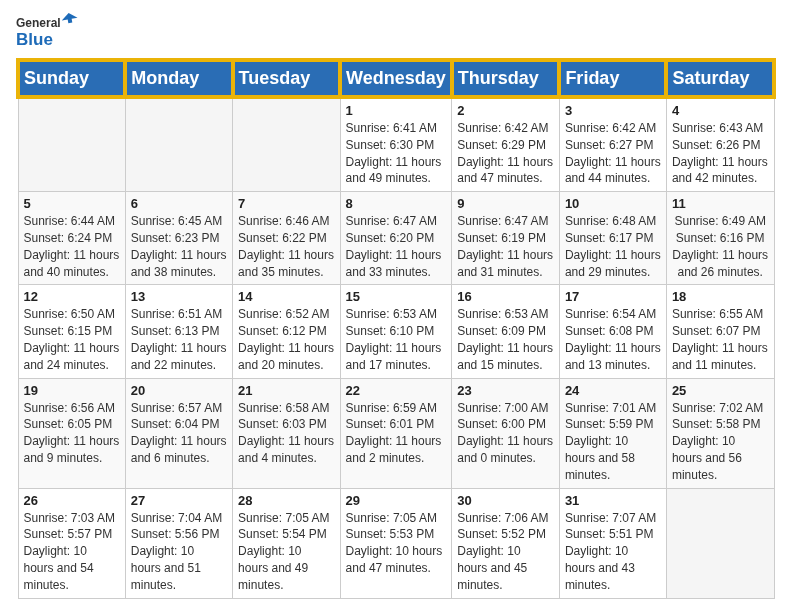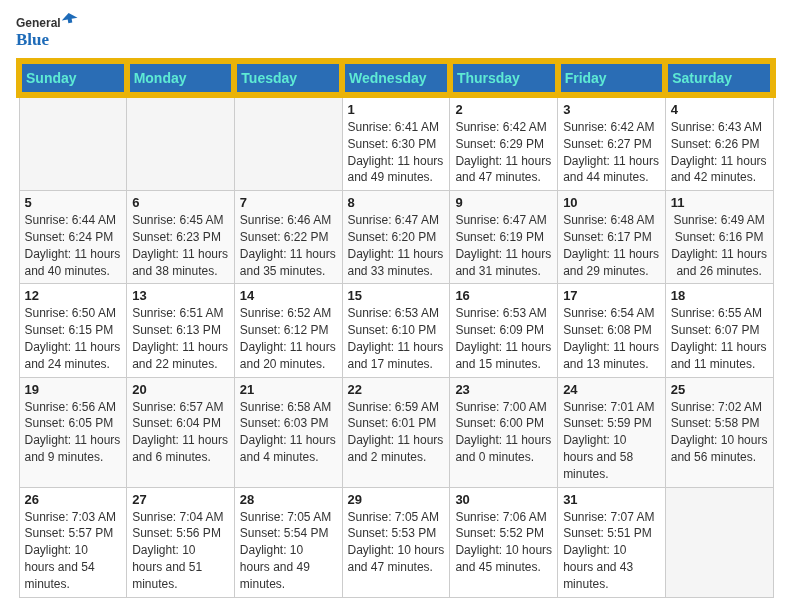--- a/index.html
+++ b/index.html
@@ -34,25 +34,25 @@
       font-weight: normal;
       color: #444;
     }
     .calendar {
       width: 100%;
       border-collapse: collapse;
       border: 1px solid #ccc;
     }
     .calendar thead tr th {
       background-color: #2a6db5;
-      color: #5eead4;
-      font-size: 14px;
+      color: #ffffff;
+      font-size: 18px;
       font-weight: bold;
       padding: 6px 4px;
-      border: 6px solid #eab308;
+      border: 4px solid #eab308;
       text-align: left;
     }
     .calendar tbody tr td {
       border: 1px solid #ccc;
       vertical-align: top;
       padding: 4px 5px;
       width: 108px;
       min-height: 80px;
       font-size: 11px;
       color: #333;
@@ -86,21 +86,21 @@
 
 <div class="header">
   <div class="logo">
     <div class="logo-row">
       <span style="font-size:12px;font-weight:bold;color:#333;">General</span>
       <svg width="16" height="16" viewBox="0 0 16 16" style="margin-left:1px;margin-top:-4px;">
         <polygon points="8,0 16,6 10,6 10,10 6,10 6,6 0,6" fill="#1e6bb8" transform="rotate(-10,8,8)"></polygon>
       </svg>
     </div>
     <div>
-      <span style="font-size:17px;font-weight:bold;color:#1e6bb8;font-family:Liberation Serif, serif;">Blue</span>
+      <span style="font-size:17px;font-weight:bold;color:#1e6bb8;">Blue</span>
     </div>
   </div>
   <div class="title-block">
     <h1></h1>
     <h2></h2>
   </div>
 </div>
 
 <table class="calendar">
   <thead>

